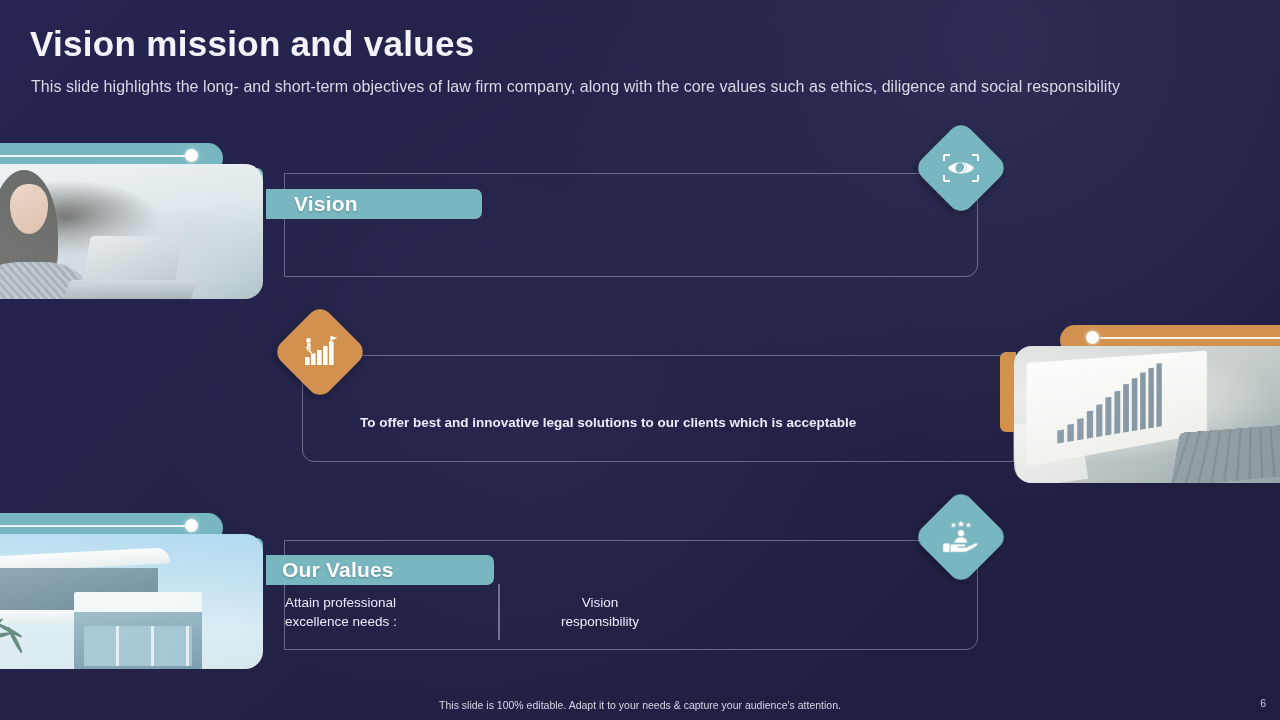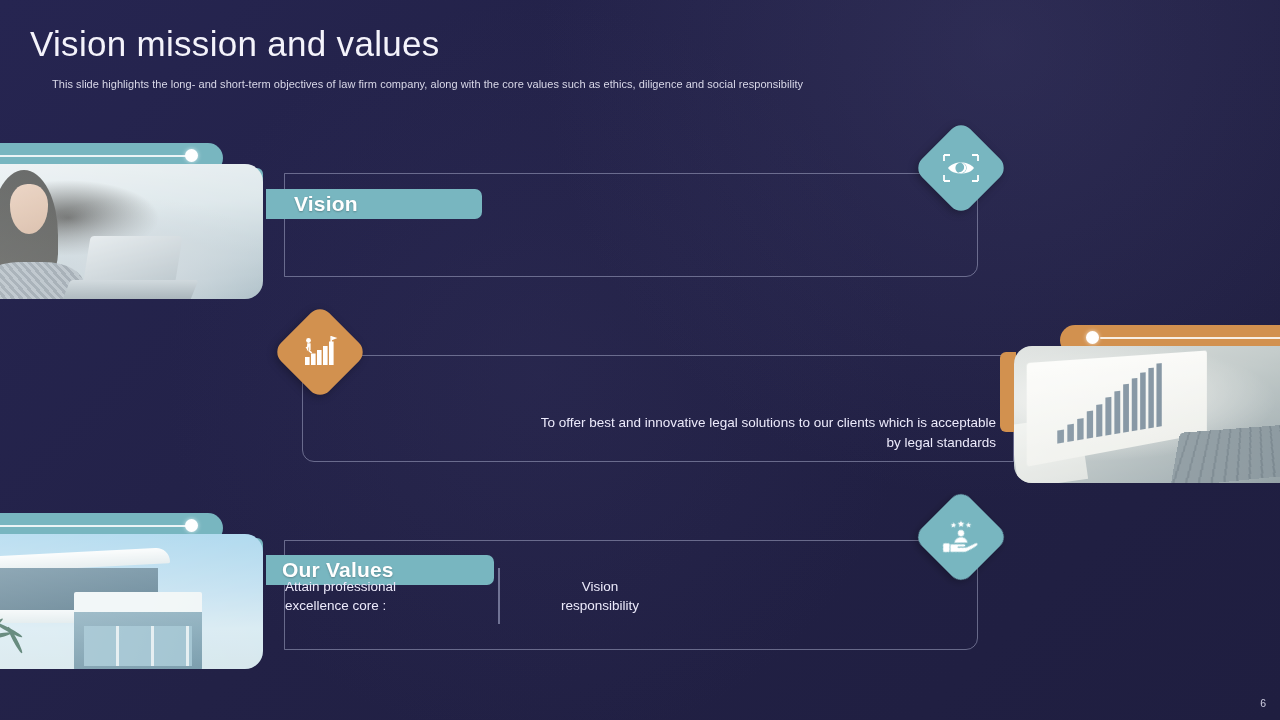--- a/index.html
+++ b/index.html
@@ -15,28 +15,27 @@
     background:
       radial-gradient(circle at 78% 6%, rgba(74,72,120,0.30) 0%, rgba(34,33,70,0) 38%),
       radial-gradient(circle at 42% 52%, rgba(60,58,104,0.22) 0%, rgba(34,33,70,0) 45%),
       linear-gradient(135deg, #262551 0%, #222146 45%, #1f1e40 100%);
     overflow: hidden;
   }
 
   
   .page-title {
     position: absolute; left: 30px; top: 24px;
-    font-size: 35px; font-weight: 400; letter-spacing: .3px;
+    font-size: 35px; font-weight: 700; letter-spacing: .3px;
     color: #f4f3fb; line-height: 1.15;
   }
   .page-subtitle {
     position: absolute; left: 31px; top: 78px;
-    font-size: 11px; color: #d9d8e8; letter-spacing: .05px;
+    font-size: 16px; color: #d9d8e8; letter-spacing: .05px;
     white-space: nowrap;
-    margin-left: 21px;
   }
 
   
   .photo-card { position: absolute; }
   .photo-frame {
     position: absolute;
     border-radius: 18px;
     overflow: hidden;
   }
   .photo-frame::after {
@@ -202,21 +201,21 @@
     text-shadow: 0 1px 2px rgba(0,0,0,.25);
   }
   .chip-teal { background: #78b6c0; border-radius: 0 7px 7px 0; }
   .chip-orange { background: #d2914f; border-radius: 7px 0 0 7px; }
   .body-text {
     position: absolute;
     font-size: 13.5px;
     color: #eceafb;
     line-height: 1.48;
   }
-  .body-text.right { text-align: right; }
+  .body-text.right { text-align: left; font-weight: bold; }
 
   
   .values-row {
     position: absolute;
     display: flex; align-items: center;
     color: #eceafb; font-size: 13.5px;
   }
   .values-cell {
     display: flex; align-items: center; justify-content: center;
     text-align: center; line-height: 1.42;
@@ -278,21 +277,20 @@
       <circle cx="20" cy="16" r="5.6" fill="#78b6c0"></circle>
       <path d="M20 10.8 a5.2 5.2 0 1 1 -3.4 9.1 a3.3 3.3 0 1 0 3.4 -9.1 z" fill="#ffffff"></path>
     </svg>
   </div>
 
   <div class="card" style="left:302px; top:355px; width:712px; height:107px; border-radius:0 0 0 12px;"></div>
 
 
   <div class="body-text right" style="left:360px; top:413px; width:636px;">
     <div>To offer best and innovative legal solutions to our clients which is acceptable</div>
-    <div>by legal standards</div>
   </div>
 
   <div class="diamond" style="left:286px; top:318px; background:#d2914f;">
     <svg width="38" height="34" viewBox="0 0 38 34">
       <g fill="#ffffff">
         <circle cx="7.5" cy="5.5" r="2.4"></circle>
         <path d="M6.2 8.2 L9.6 8.2 L9.6 15 L8.1 15 L8.1 11.6 L7.4 11.6 L7.4 15.6 L5.9 15.6 Z"></path>
         <path d="M4.6 12.4 L7.4 10.8 L8.2 12.1 L5.4 13.8 Z"></path>
         <path d="M8.2 14.6 L11.2 17.4 L10.1 18.6 L7.3 16.0 Z"></path>
         <rect x="4" y="22" width="4.6" height="8"></rect>
@@ -357,26 +355,26 @@
       </div>
     </div>
   </div>
 
   <div class="card" style="left:284px; top:540px; width:694px; height:110px; border-radius:0 0 12px 0;"></div>
 
   <div class="label-chip chip-teal" style="left:266px; top:555px; width:228px;">
     <span>Our Values</span>
   </div>
 
-  <div class="values-row" style="left:285px; top:568px; width:692px;align-items:center;">
+  <div class="values-row" style="left:285px; top:584px; width:692px;align-items:center;">
     <div class="values-cell first" style="width:213px;">
       <div>
 
         <div>Attain professional</div>
-        <div>excellence core :</div>
+        <div>excellence needs :</div>
       </div>
     </div>
     <div class="vdiv"></div>
     <div class="vdiv"></div>
     <div class="values-cell" style="width:200px;">
       <div>
         <div>Vision</div>
         <div>responsibility</div>
       </div>
     </div>
@@ -389,15 +387,16 @@
         <path d="M20 1.6 l1.0 2.1 2.3.3 -1.7 1.6 .45 2.2 -2.05-1.1 -2.05 1.1 .45-2.2 -1.7-1.6 2.3-.3 Z"></path>
         <path d="M27.5 3.4 l.8 1.7 1.9.2 -1.4 1.3 .4 1.8 -1.7-.9 -1.7.9 .4-1.8 -1.4-1.3 1.9-.2 Z"></path>
         <circle cx="20" cy="14.2" r="3.2"></circle>
         <path d="M20 18.2 c-3.4 0 -5.9 2.4 -6.6 5.4 l13.2 0 c-.7 -3.0 -3.2 -5.4 -6.6 -5.4 Z"></path>
         <path d="M9.5 25.4 c4.5 0 9.3 0 13.6 0 c1.5 0 1.5 2.2 0 2.2 l-6.4 0 l0 1.1 l8.6 0 c3.2 -1.3 6.2 -2.9 9.2 -4.4 c1.5 -.7 2.6 1.3 1.2 2.3 c-3.6 2.4 -7.3 4.7 -11.4 6.2 l-14.8 0 Z"></path>
         <rect x="2.2" y="24.4" width="6.4" height="8.6" rx="1.1"></rect>
       </g>
     </svg>
   </div>
 
+  <div class="footer-note">This slide is 100% editable. Adapt it to your needs &amp; capture your audience's attention.</div>
   <div class="page-num">6</div>
 
 </div>
 
 </body></html>

